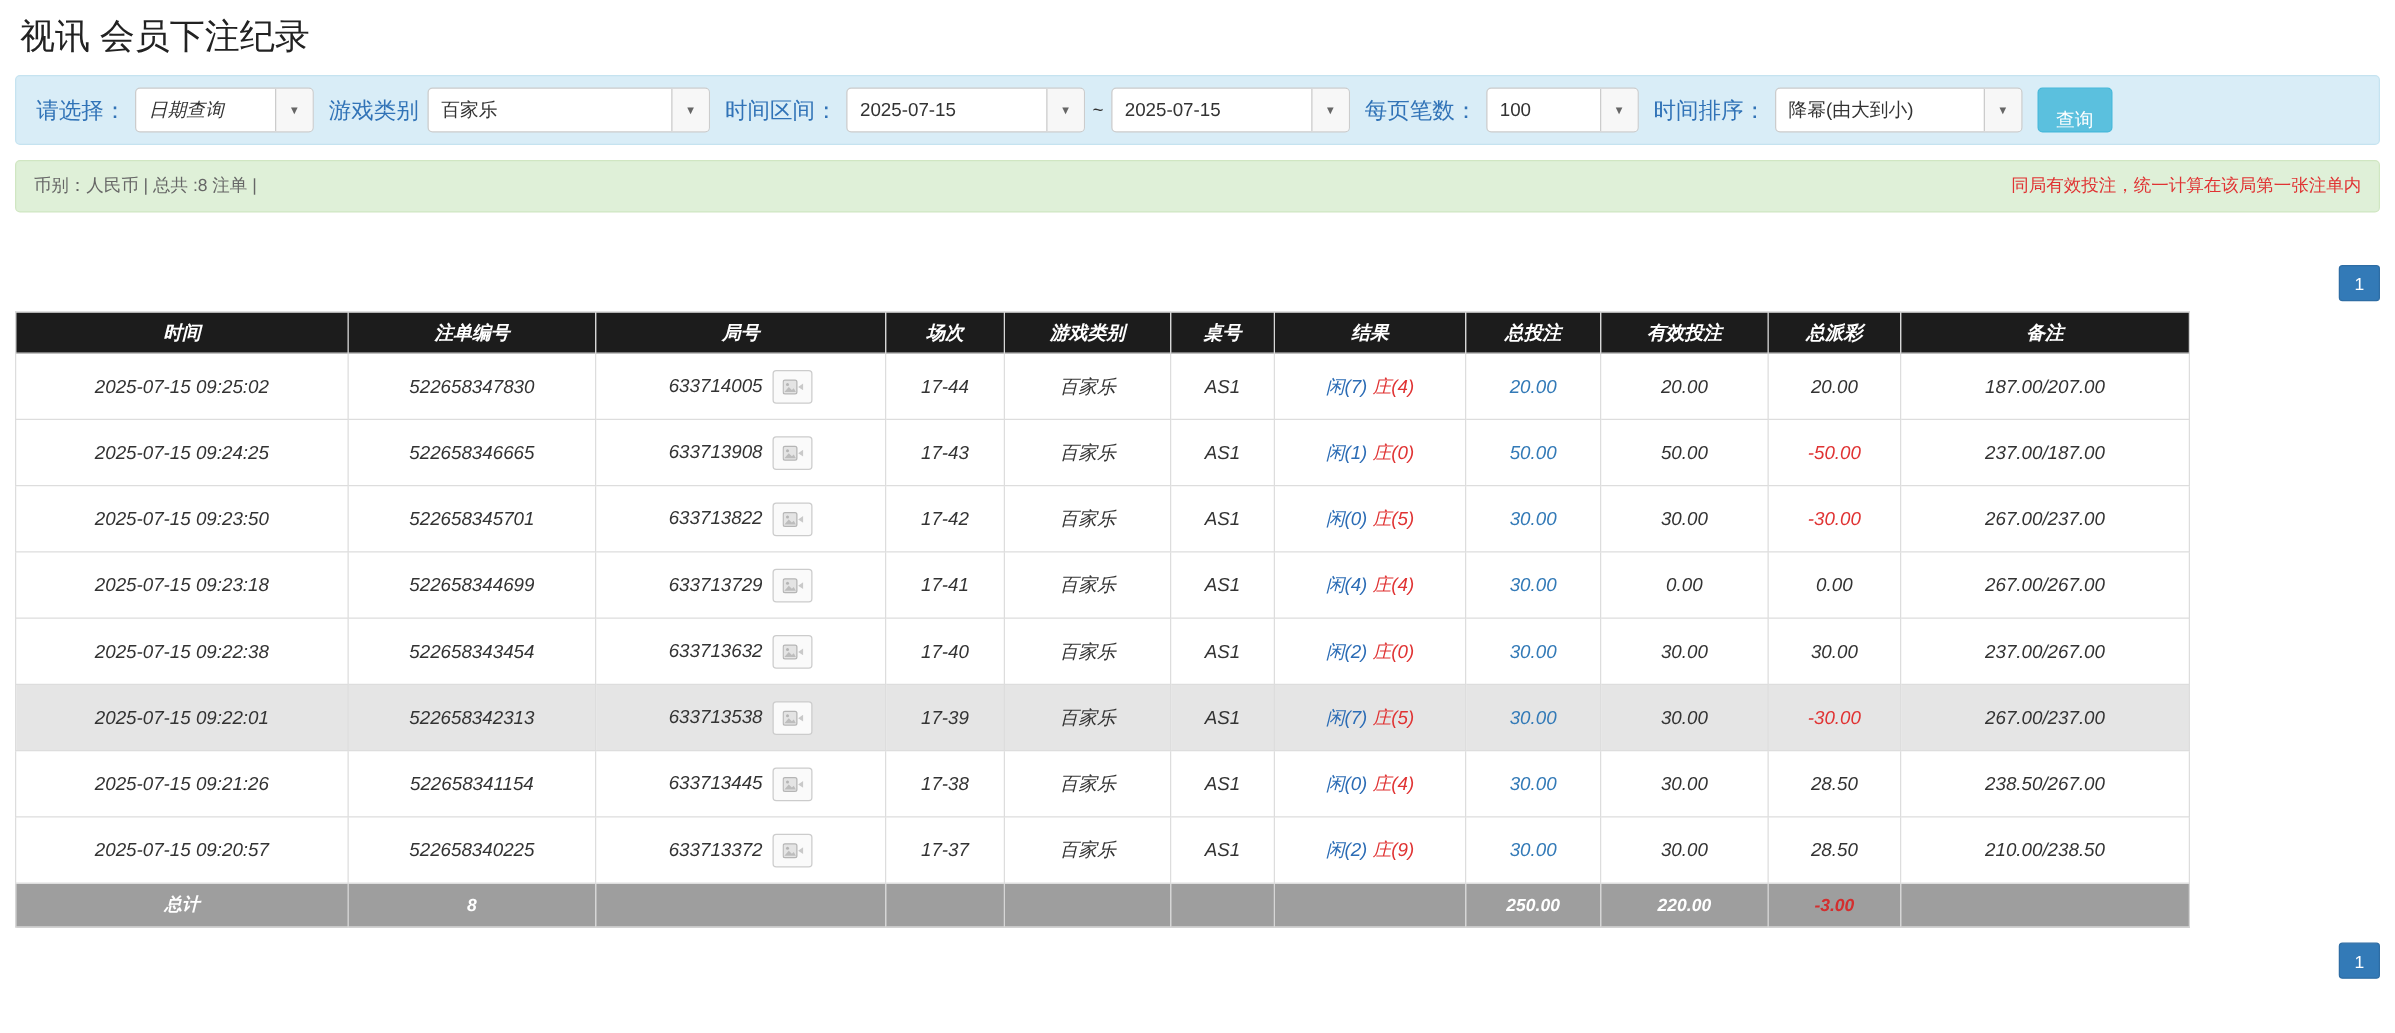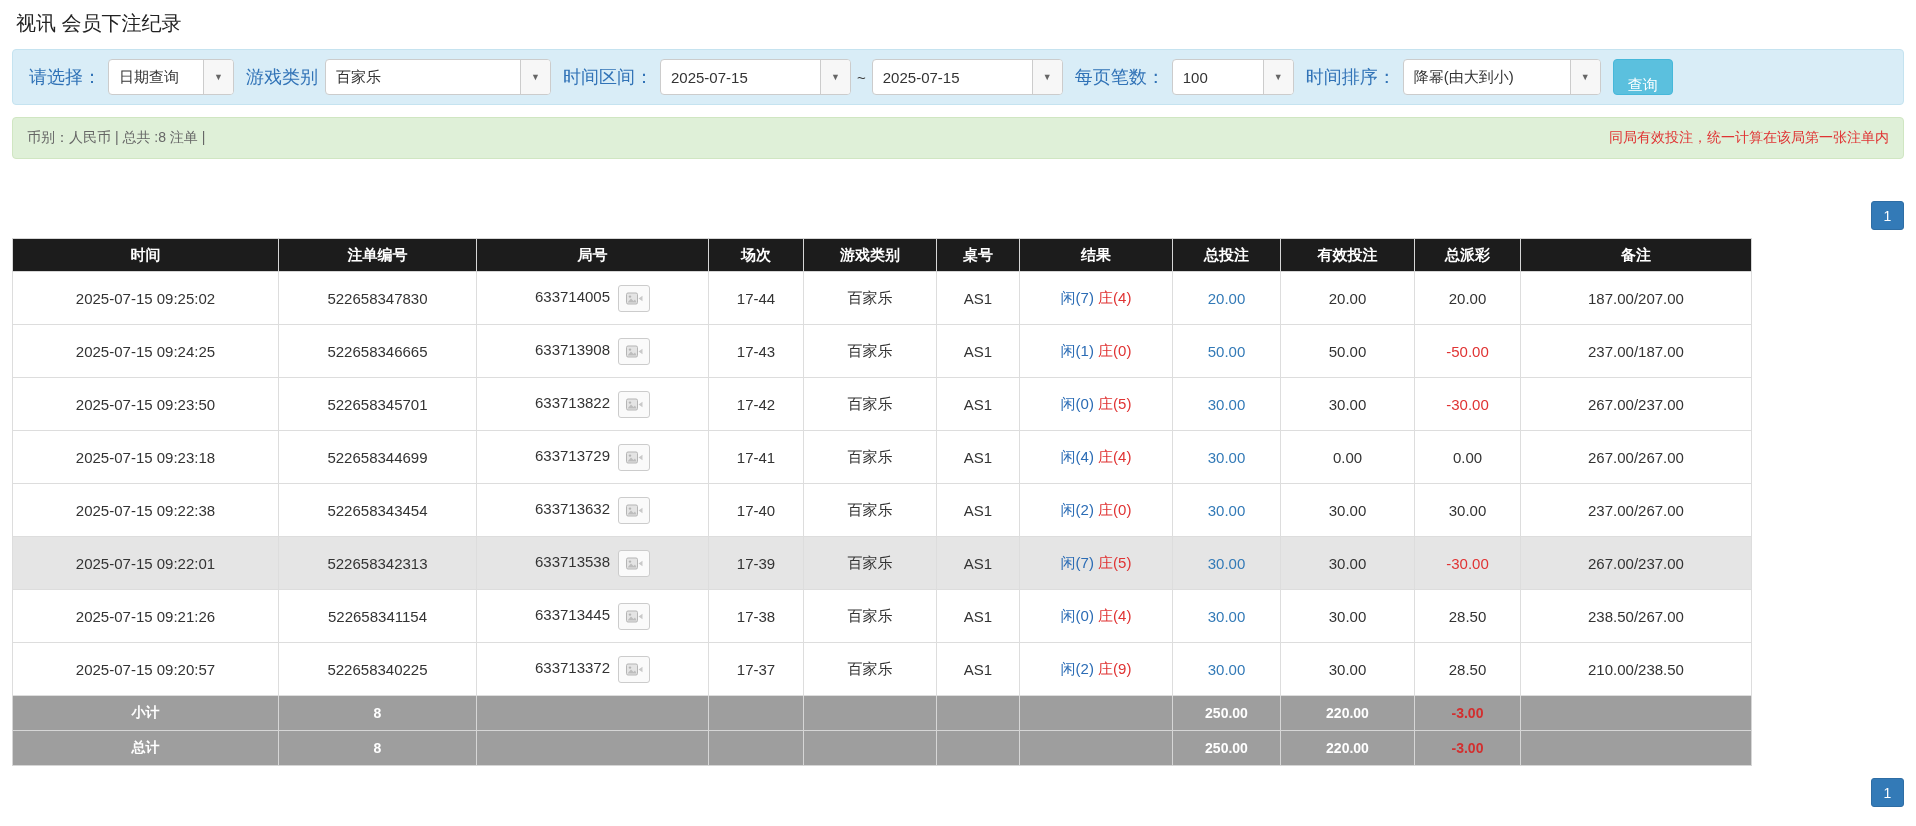--- a/index.html
+++ b/index.html
@@ -3,21 +3,21 @@
 <meta charset="utf-8">
 <style>
   * { box-sizing: border-box; margin: 0; padding: 0; }
   html, body { background: #fff; }
   body {
     width: 1916px; height: 826px; overflow: hidden; position: relative;
     font-family: "Liberation Sans", "DejaVu Sans", sans-serif;
     font-size: 15px; color: #333;
   }
   .page-title {
-    font-size: 20px; font-weight: 400; color: #222;
+    font-size: 28px; font-weight: 400; color: #222;
     padding: 10px 16px 12px;
   }
   
   .filter-bar {
     margin: 0 12px 12px; background: #d9edf7; border: 1px solid #c5e3f0;
     border-radius: 4px; padding: 9px 12px;
     display: flex; align-items: center;
   }
   .filter-label {
     color: #3173b7; font-size: 18px; white-space: nowrap;
@@ -31,21 +31,21 @@
   }
   .combo-value {
     flex: 1; display: flex; align-items: center;
     padding: 0 10px; font-size: 15px; color: #333; white-space: nowrap; overflow: hidden;
   }
   .combo-arrow {
     width: 30px; border-left: 1px solid #ccc; background: #f7f7f7;
     display: flex; align-items: center; justify-content: center;
     color: #666; font-size: 9px; flex: none;
   }
-  .w-query { width: 126px; } .w-game { width: 226px; } .w-date { width: 191px; justify-content: flex-end; }
+  .w-query { width: 143px; font-style: italic; } .w-game { width: 226px; } .w-date { width: 191px; justify-content: flex-end; }
   .w-per { width: 122px; } .w-sort { width: 198px; }
   .tilde { margin: 0 6px; color: #333; }
   .btn-search {
     margin-left: 12px; height: 36px; padding: 16px 14px;
     background: #5bc0de; border: 1px solid #46b8da; border-radius: 4px;
     color: #fff; font-size: 15px; cursor: pointer;
     font-family: inherit;
   }
   
   .info-bar {
@@ -61,21 +61,21 @@
   .pager { margin: 0 12px 8px; display: flex; justify-content: flex-end; }
   .pager.bottom { margin-top: 12px; }
   .page-btn {
     min-width: 33px; height: 29px; background: #337ab7; color: #fff;
     border: 1px solid #2e6da4; border-radius: 3px; font-size: 14px;
     display: flex; align-items: center; justify-content: center; cursor: pointer;
   }
   
   table {
     width: 1740px; margin: 0 12px; border-collapse: collapse;
-    table-layout: fixed; font-size: 15px;
+    table-layout: fixed; font-size: 15px; font-style: italic;
   }
   thead th {
     background: #1c1c1c; color: #fff; font-weight: bold;
     height: 33px; border: 1px solid #d6d6d6; font-size: 15px;
     text-align: center; padding: 0 4px;
   }
   tbody.rows td {
     border: 1px solid #ddd; height: 53px; text-align: center;
     color: #333; background: #fff; padding: 0 4px;
   }
@@ -369,43 +369,30 @@
       <span class="res-player">闲(2)</span> <span class="res-banker">庄(9)</span>
     </td>
     <td><a class="bet-link">30.00</a></td>
     <td>30.00</td>
     <td>28.50</td>
     <td>210.00/238.50</td>
   </tr>
     </tbody>
   <tbody class="sums" id="table-foot">
       <tr>
-    <td>小计</td>
+    <td>总计</td>
     <td>8</td>
     <td></td>
     <td></td>
     <td></td>
     <td></td>
     <td></td>
     <td>250.00</td>
     <td>220.00</td>
     <td class="neg">-3.00</td>
     <td></td>
   </tr>
-      <tr>
-    <td>总计</td>
-    <td>8</td>
-    <td></td>
-    <td></td>
-    <td></td>
-    <td></td>
-    <td></td>
-    <td>250.00</td>
-    <td>220.00</td>
-    <td class="neg">-3.00</td>
-    <td></td>
-  </tr>
     </tbody>
 </table>
 
 <div class="pager bottom">
   <span class="page-btn">1</span>
 </div>
 
 </body></html>

